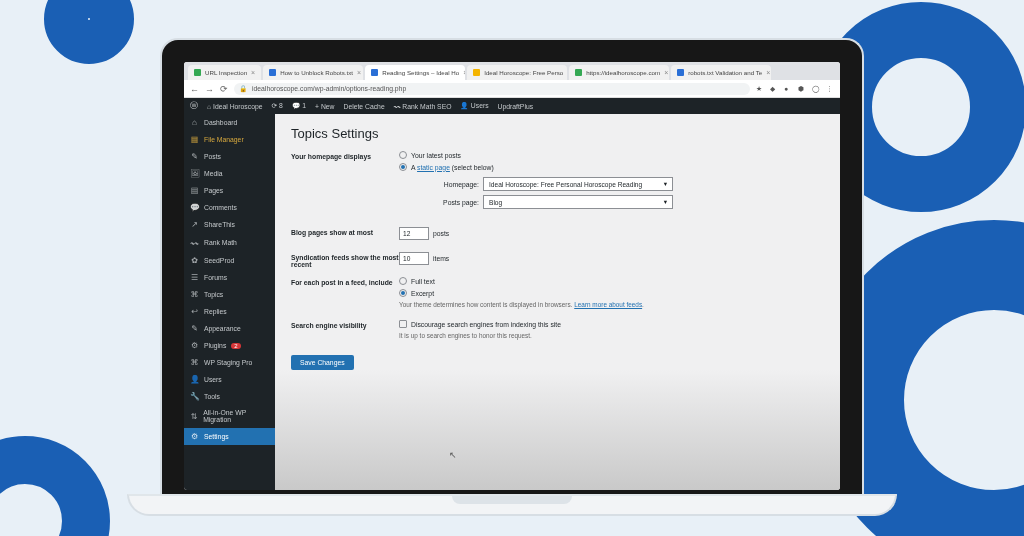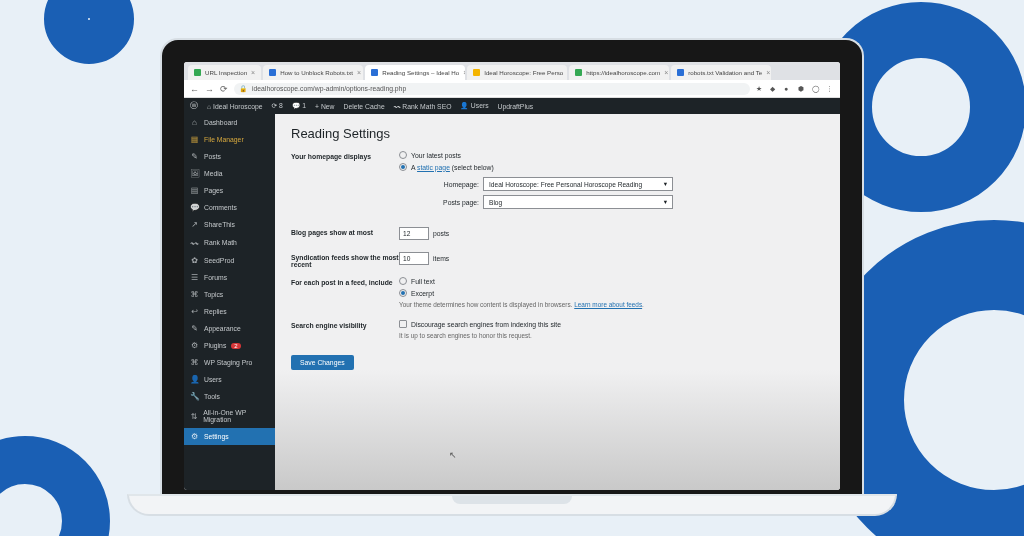--- a/index.html
+++ b/index.html
@@ -207,21 +207,21 @@
               <span class="mico">⇅</span>
               <span style="line-height:1.1">All-in-One WP Migration</span>
             </div>
           <div class="mi active">
               <span class="mico">⚙</span>
               <span>Settings</span>
             </div>
         </div>
 
         <div class="content">
-          <h1>Reading Settings</h1>
+          <h1>Topics Settings</h1>
 
           <div class="formrow">
             <div class="lab">Your homepage displays</div>
             <div class="val">
               <div class="subrow">
                 <span class="radio"></span>
                 <span>Your latest posts</span>
               </div>
               <div class="subrow">
                 <span class="radio on"></span>

